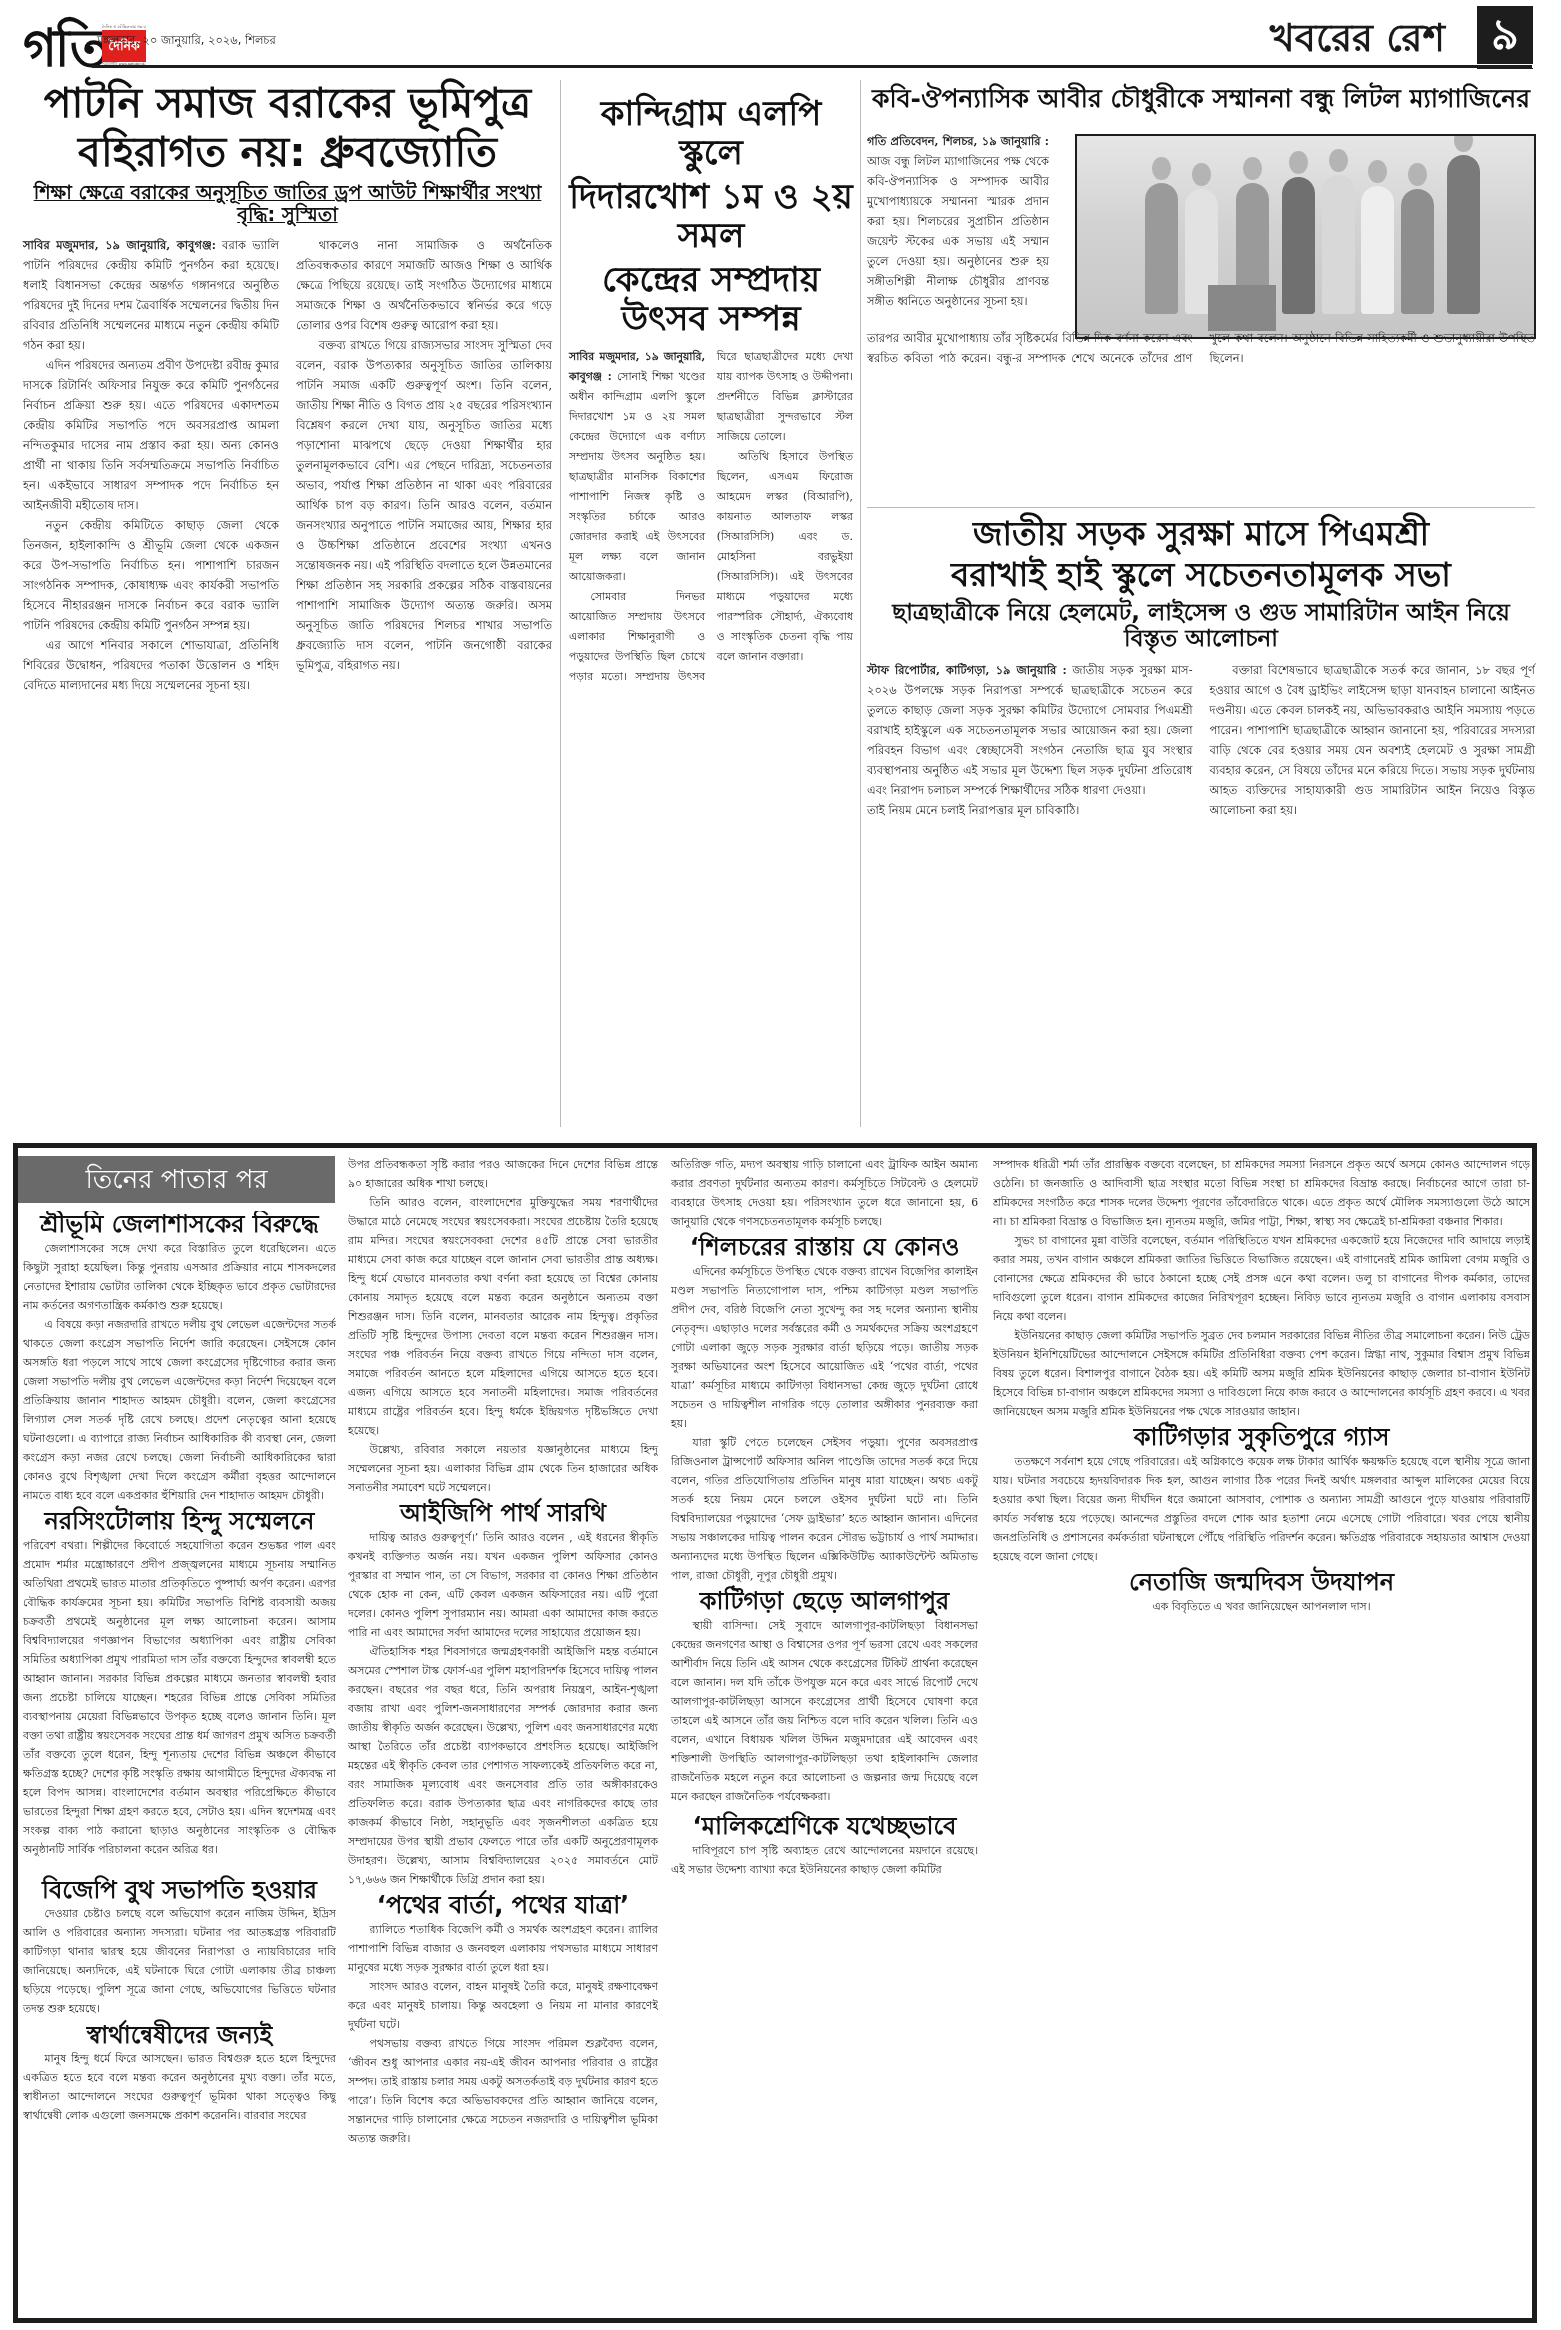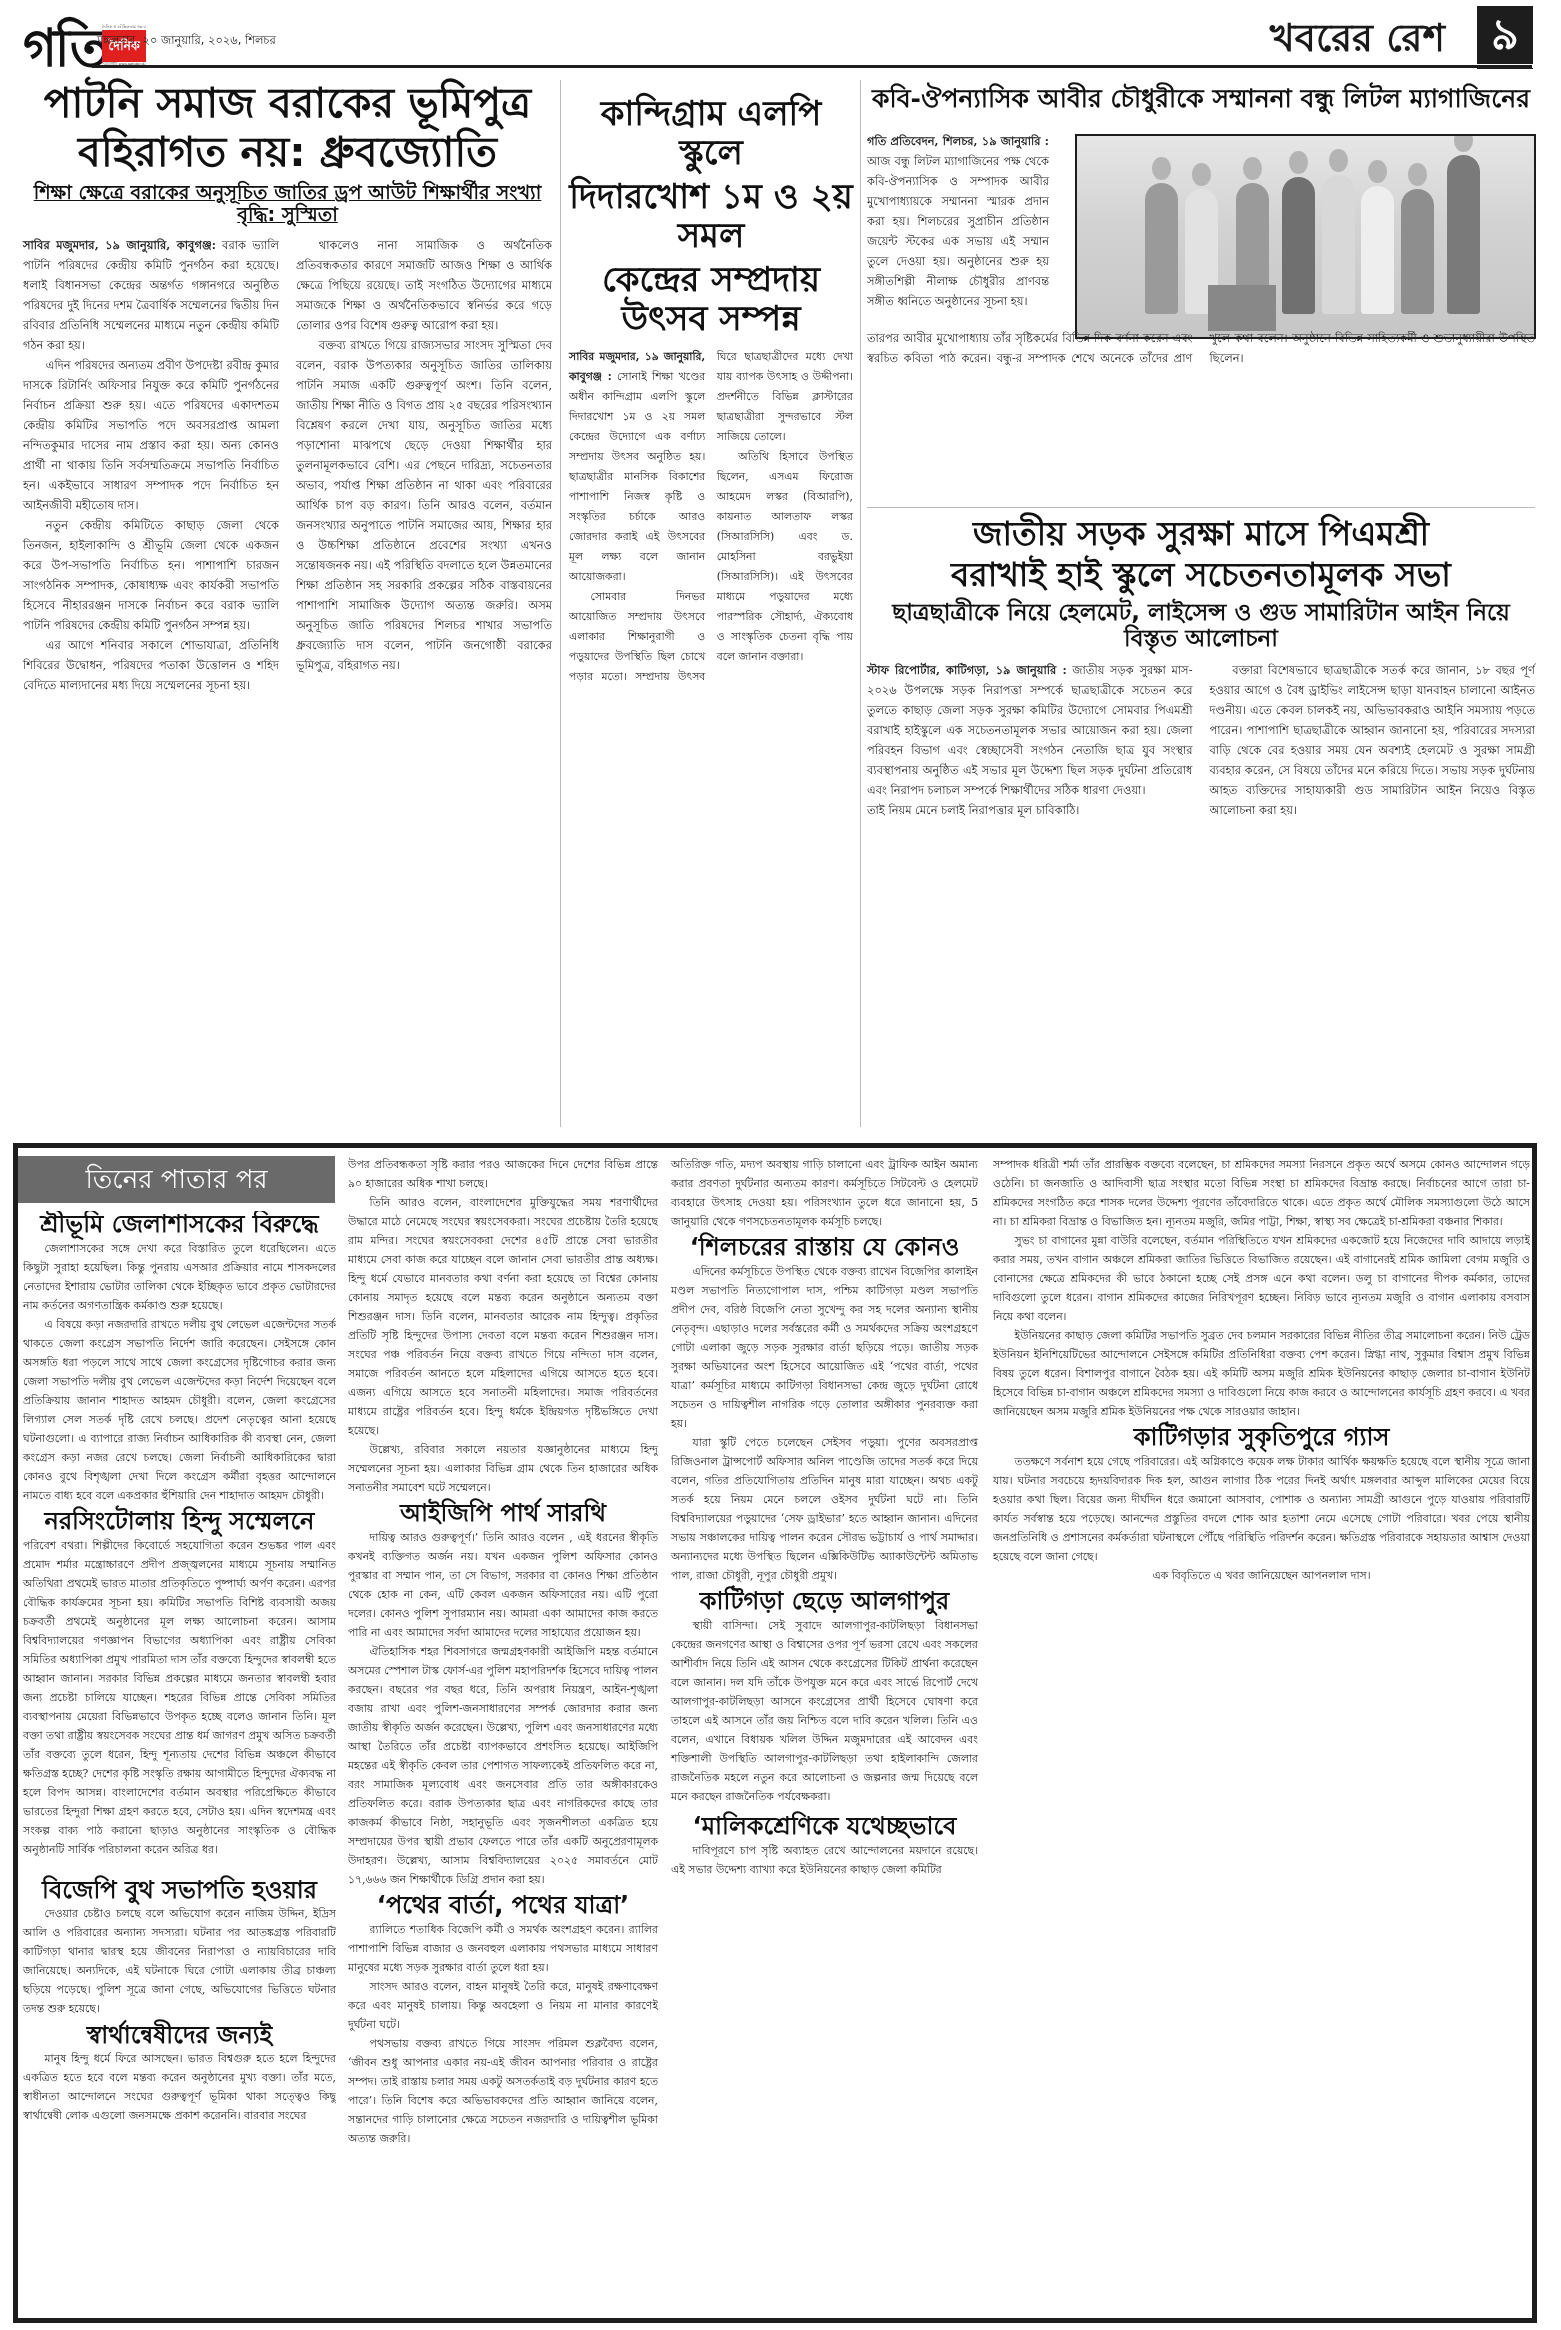--- a/index.html
+++ b/index.html
@@ -170,21 +170,21 @@
   <h3 class="hl hl-s" style="margin-top:3.4px;">‘পথের বার্তা, পথের যাত্রা’</h3>
   <div class="body-text" style="font-size:10.8px;line-height:19px;">
     <p>র‍্যালিতে শতাধিক বিজেপি কর্মী ও সমর্থক অংশগ্রহণ করেন। র‍্যালির পাশাপাশি বিভিন্ন বাজার ও জনবহুল এলাকায় পথসভার মাধ্যমে সাধারণ মানুষের মধ্যে সড়ক সুরক্ষার বার্তা তুলে ধরা হয়।</p>
     <p>সাংসদ আরও বলেন, বাহন মানুষই তৈরি করে, মানুষই রক্ষণাবেক্ষণ করে এবং মানুষই চালায়। কিন্তু অবহেলা ও নিয়ম না মানার কারণেই দুর্ঘটনা ঘটে।</p>
     <p>পথসভায় বক্তব্য রাখতে গিয়ে সাংসদ পরিমল শুক্লবৈদ্য বলেন, ‘জীবন শুধু আপনার একার নয়-এই জীবন আপনার পরিবার ও রাষ্ট্রের সম্পদ। তাই রাস্তায় চলার সময় একটু অসতর্কতাই বড় দুর্ঘটনার কারণ হতে পারে’। তিনি বিশেষ করে অভিভাবকদের প্রতি আহ্বান জানিয়ে বলেন, সন্তানদের গাড়ি চালানোর ক্ষেত্রে সচেতন নজরদারি ও দায়িত্বশীল ভূমিকা অত্যন্ত জরুরি।</p>
   </div>
 </div>
 
 <div class="abs" style="left:671px;top:1155px;width:307px;height:1157px;overflow:hidden;">
   <div class="body-text" style="font-size:10.8px;line-height:19px;">
-    <p class="first">অতিরিক্ত গতি, মদ্যপ অবস্থায় গাড়ি চালানো এবং ট্রাফিক আইন অমান্য করার প্রবণতা দুর্ঘটনার অন্যতম কারণ। কর্মসূচিতে সিটবেল্ট ও হেলমেট ব্যবহারে উৎসাহ দেওয়া হয়। পরিসংখ্যান তুলে ধরে জানানো হয়, 5 জানুয়ারি থেকে গণসচেতনতামূলক কর্মসূচি চলছে।</p>
+    <p class="first">অতিরিক্ত গতি, মদ্যপ অবস্থায় গাড়ি চালানো এবং ট্রাফিক আইন অমান্য করার প্রবণতা দুর্ঘটনার অন্যতম কারণ। কর্মসূচিতে সিটবেল্ট ও হেলমেট ব্যবহারে উৎসাহ দেওয়া হয়। পরিসংখ্যান তুলে ধরে জানানো হয়, 6 জানুয়ারি থেকে গণসচেতনতামূলক কর্মসূচি চলছে।</p>
   </div>
   <h3 class="hl hl-s" style="margin-top:3.4px;">‘শিলচরের রাস্তায় যে কোনও</h3>
   <div class="body-text" style="font-size:10.8px;line-height:19px;">
     <p>এদিনের কর্মসূচিতে উপস্থিত থেকে বক্তব্য রাখেন বিজেপির কালাইন মণ্ডল সভাপতি নিত্যগোপাল দাস, পশ্চিম কাটিগড়া মণ্ডল সভাপতি প্রদীপ দেব, বরিষ্ঠ বিজেপি নেতা সুখেন্দু কর সহ দলের অন্যান্য স্থানীয় নেতৃবৃন্দ। এছাড়াও দলের সর্বস্তরের কর্মী ও সমর্থকদের সক্রিয় অংশগ্রহণে গোটা এলাকা জুড়ে সড়ক সুরক্ষার বার্তা ছড়িয়ে পড়ে। জাতীয় সড়ক সুরক্ষা অভিযানের অংশ হিসেবে আয়োজিত এই ‘পথের বার্তা, পথের যাত্রা’ কর্মসূচির মাধ্যমে কাটিগড়া বিধানসভা কেন্দ্র জুড়ে দুর্ঘটনা রোধে সচেতন ও দায়িত্বশীল নাগরিক গড়ে তোলার অঙ্গীকার পুনরব্যক্ত করা হয়।</p>
     <p>যারা স্কুটি পেতে চলেছেন সেইসব পড়ুয়া। পুণের অবসরপ্রাপ্ত রিজিওনাল ট্রান্সপোর্ট অফিসার অনিল পাণ্ডেজি তাদের সতর্ক করে দিয়ে বলেন, গতির প্রতিযোগিতায় প্রতিদিন মানুষ মারা যাচ্ছেন। অথচ একটু সতর্ক হয়ে নিয়ম মেনে চললে ওইসব দুর্ঘটনা ঘটে না। তিনি বিশ্ববিদ্যালয়ের পড়ুয়াদের ‘সেফ ড্রাইভার’ হতে আহ্বান জানান। এদিনের সভায় সঞ্চালকের দায়িত্ব পালন করেন সৌরভ ভট্টাচার্য ও পার্থ সমাদ্দার। অন্যান্যদের মধ্যে উপস্থিত ছিলেন এক্সিকিউটিভ অ্যাকাউন্টেন্ট অমিতাভ পাল, রাজা চৌধুরী, নূপুর চৌধুরী প্রমুখ।</p>
   </div>
   <h3 class="hl hl-s" style="margin-top:3.4px;">কাটিগড়া ছেড়ে আলগাপুর</h3>
   <div class="body-text" style="font-size:10.8px;line-height:19px;">
     <p>স্থায়ী বাসিন্দা। সেই সুবাদে আলগাপুর-কাটলিছড়া বিধানসভা কেন্দ্রের জনগণের আস্থা ও বিশ্বাসের ওপর পূর্ণ ভরসা রেখে এবং সকলের আশীর্বাদ নিয়ে তিনি এই আসন থেকে কংগ্রেসের টিকিট প্রার্থনা করেছেন বলে জানান। দল যদি তাঁকে উপযুক্ত মনে করে এবং সার্ভে রিপোর্ট দেখে আলগাপুর-কাটলিছড়া আসনে কংগ্রেসের প্রার্থী হিসেবে ঘোষণা করে তাহলে এই আসনে তাঁর জয় নিশ্চিত বলে দাবি করেন খলিল। তিনি এও বলেন, এখানে বিধায়ক খলিল উদ্দিন মজুমদারের এই আবেদন এবং শক্তিশালী উপস্থিতি আলগাপুর-কাটলিছড়া তথা হাইলাকান্দি জেলার রাজনৈতিক মহলে নতুন করে আলোচনা ও জল্পনার জন্ম দিয়েছে বলে মনে করছেন রাজনৈতিক পর্যবেক্ষকরা।</p>
   </div>
@@ -197,17 +197,18 @@
 <div class="abs" style="left:993px;top:1155px;width:537px;height:1157px;overflow:hidden;">
   <div class="body-text" style="font-size:10.8px;line-height:19px;">
     <p class="first">সম্পাদক ধরিত্রী শর্মা তাঁর প্রারম্ভিক বক্তব্যে বলেছেন, চা শ্রমিকদের সমস্যা নিরসনে প্রকৃত অর্থে অসমে কোনও আন্দোলন গড়ে ওঠেনি। চা জনজাতি ও আদিবাসী ছাত্র সংস্থার মতো বিভিন্ন সংস্থা চা শ্রমিকদের বিভ্রান্ত করছে। নির্বাচনের আগে তারা চা-শ্রমিকদের সংগঠিত করে শাসক দলের উদ্দেশ্য পূরণের তাঁবেদারিতে থাকে। এতে প্রকৃত অর্থে মৌলিক সমস্যাগুলো উঠে আসে না। চা শ্রমিকরা বিভ্রান্ত ও বিভাজিত হন। ন্যূনতম মজুরি, জমির পাট্টা, শিক্ষা, স্বাস্থ্য সব ক্ষেত্রেই চা-শ্রমিকরা বঞ্চনার শিকার।</p>
     <p>সুভং চা বাগানের মুন্না বাউরি বলেছেন, বর্তমান পরিস্থিতিতে যখন শ্রমিকদের একজোট হয়ে নিজেদের দাবি আদায়ে লড়াই করার সময়, তখন বাগান অঞ্চলে শ্রমিকরা জাতির ভিত্তিতে বিভাজিত রয়েছেন। এই বাগানেরই শ্রমিক জামিলা বেগম মজুরি ও বোনাসের ক্ষেত্রে শ্রমিকদের কী ভাবে ঠকানো হচ্ছে সেই প্রসঙ্গ এনে কথা বলেন। ডলু চা বাগানের দীপক কর্মকার, তাদের দাবিগুলো তুলে ধরেন। বাগান শ্রমিকদের কাজের নিরিখপূরণ হচ্ছেন। নিবিড় ভাবে ন্যূনতম মজুরি ও বাগান এলাকায় বসবাস নিয়ে কথা বলেন।</p>
     <p>ইউনিয়নের কাছাড় জেলা কমিটির সভাপতি সুব্রত দেব চলমান সরকারের বিভিন্ন নীতির তীব্র সমালোচনা করেন। নিউ ট্রেড ইউনিয়ন ইনিশিয়েটিভের আন্দোলনে সেইসঙ্গে কমিটির প্রতিনিধিরা বক্তব্য পেশ করেন। স্নিগ্ধা নাথ, সুকুমার বিশ্বাস প্রমুখ বিভিন্ন বিষয় তুলে ধরেন। বিশালপুর বাগানে বৈঠক হয়। এই কমিটি অসম মজুরি শ্রমিক ইউনিয়নের কাছাড় জেলার চা-বাগান ইউনিট হিসেবে বিভিন্ন চা-বাগান অঞ্চলে শ্রমিকদের সমস্যা ও দাবিগুলো নিয়ে কাজ করবে ও আন্দোলনের কার্যসূচি গ্রহণ করবে। এ খবর জানিয়েছেন অসম মজুরি শ্রমিক ইউনিয়নের পক্ষ থেকে সারওয়ার জাহান।</p>
   </div>
   <h3 class="hl hl-s" style="margin-top:3.4px;">কাটিগড়ার সুকৃতিপুরে গ্যাস</h3>
   <div class="body-text" style="font-size:10.8px;line-height:19px;">
     <p>ততক্ষণে সর্বনাশ হয়ে গেছে পরিবারের। এই অগ্নিকাণ্ডে কয়েক লক্ষ টাকার আর্থিক ক্ষয়ক্ষতি হয়েছে বলে স্থানীয় সূত্রে জানা যায়। ঘটনার সবচেয়ে হৃদয়বিদারক দিক হল, আগুন লাগার ঠিক পরের দিনই অর্থাৎ মঙ্গলবার আব্দুল মালিকের মেয়ের বিয়ে হওয়ার কথা ছিল। বিয়ের জন্য দীর্ঘদিন ধরে জমানো আসবাব, পোশাক ও অন্যান্য সামগ্রী আগুনে পুড়ে যাওয়ায় পরিবারটি কার্যত সর্বস্বান্ত হয়ে পড়েছে। আনন্দের প্রস্তুতির বদলে শোক আর হতাশা নেমে এসেছে গোটা পরিবারে। খবর পেয়ে স্থানীয় জনপ্রতিনিধি ও প্রশাসনের কর্মকর্তারা ঘটনাস্থলে পৌঁছে পরিস্থিতি পরিদর্শন করেন। ক্ষতিগ্রস্ত পরিবারকে সহায়তার আশ্বাস দেওয়া হয়েছে বলে জানা গেছে।</p>
   </div>
+  <h3 class="hl hl-s" style="margin-top:3.4px;">নেতাজি জন্মদিবস উদযাপন</h3>
   <div class="body-text" style="font-size:10.8px;line-height:19px;text-align:center;">
     <p class="first">এক বিবৃতিতে এ খবর জানিয়েছেন আপনলাল দাস।</p>
   </div>
 </div>
 
 
 </body></html>

